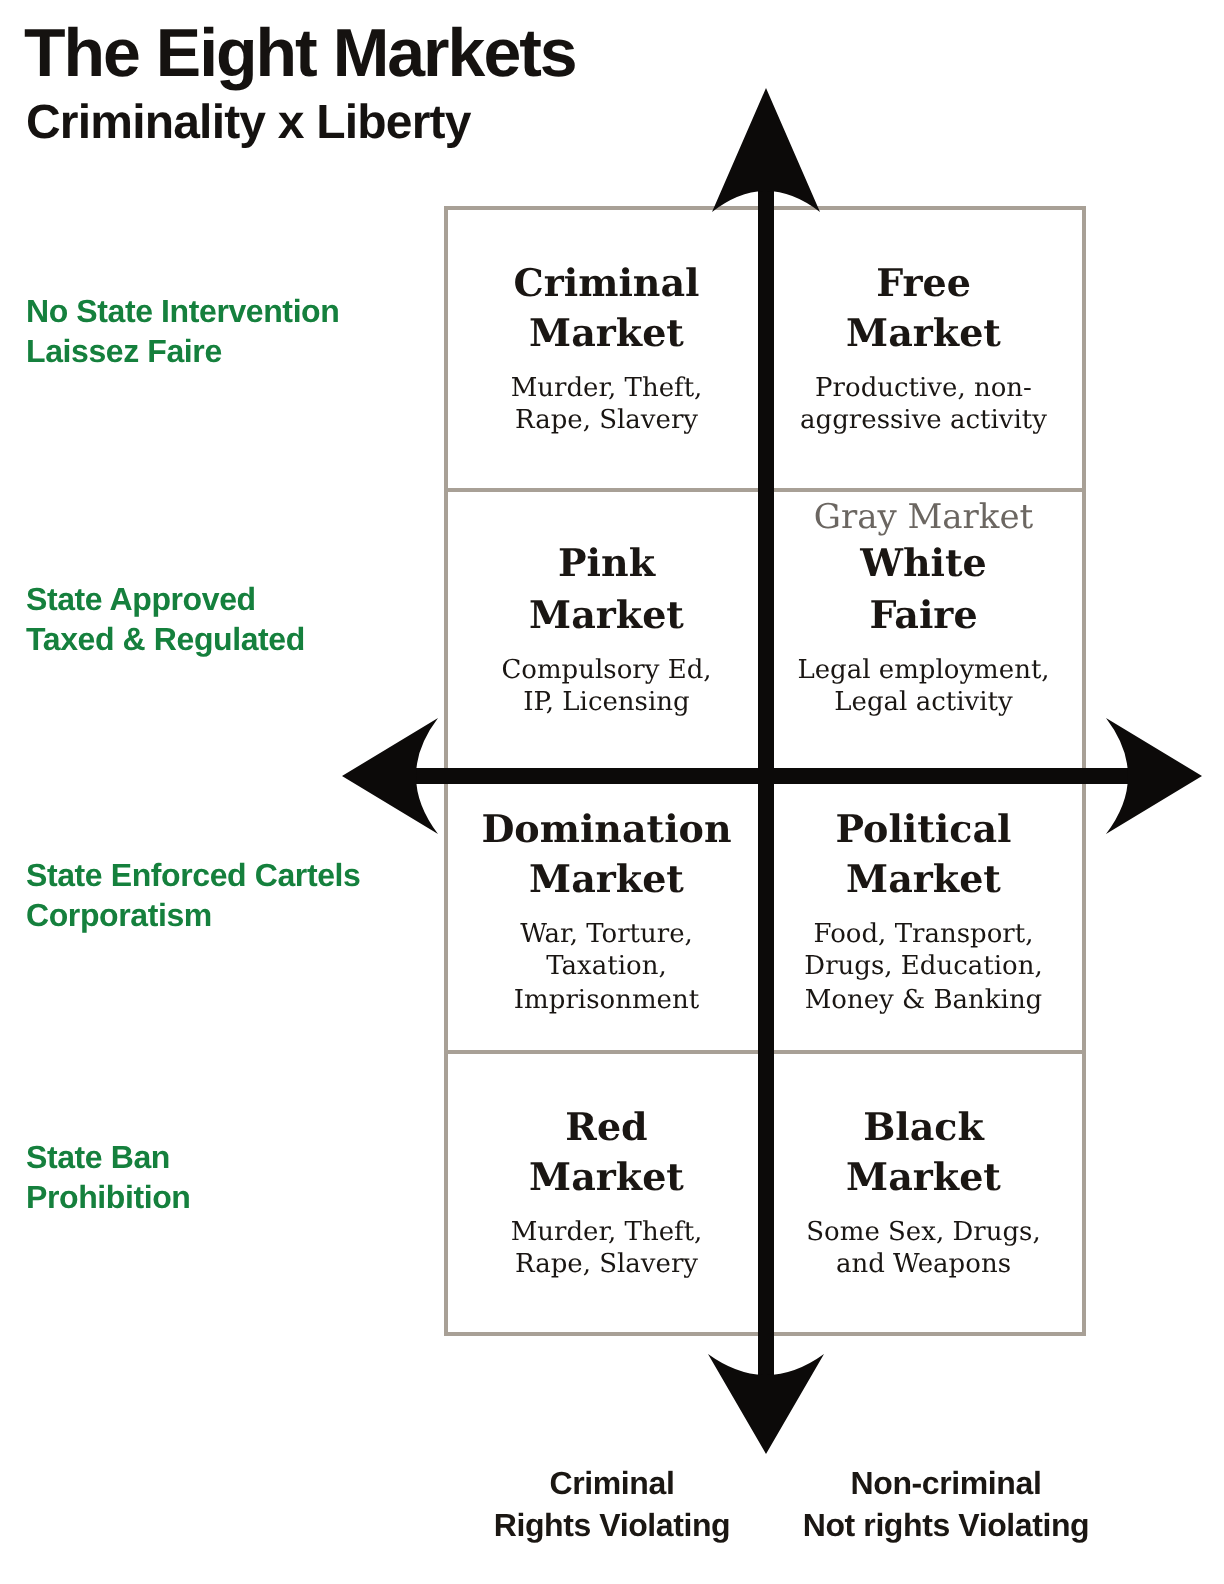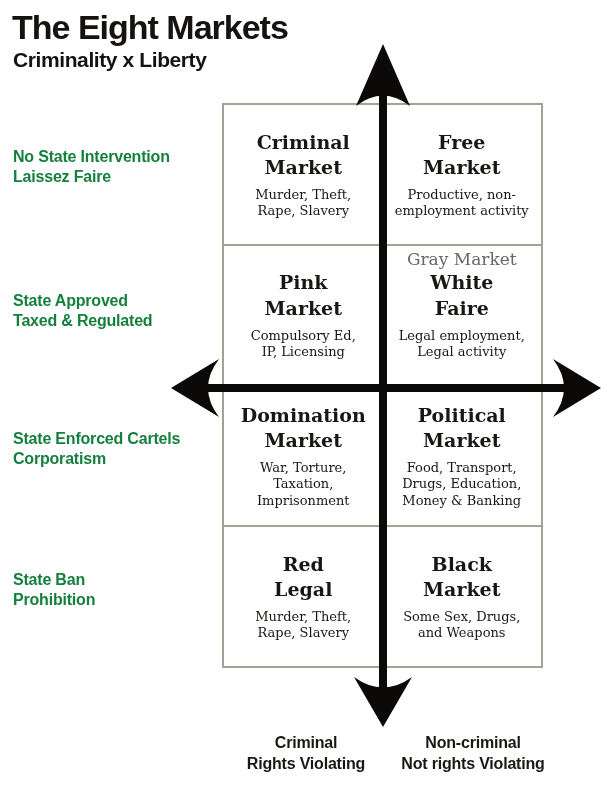--- a/index.html
+++ b/index.html
@@ -22,21 +22,21 @@
     position: absolute;
     left: 12px; top: 8px;
     font-size: 34px;
     font-weight: bold;
     letter-spacing: -1px;
     color: #151210;
   }
   .page-subtitle {
     position: absolute;
     left: 13px; top: 48px;
-    font-size: 21px;
+    font-size: 24px;
     font-weight: bold;
     letter-spacing: -0.4px;
     color: #151210;
   }
   .row-label {
     position: absolute;
     left: 13px;
     width: 200px;
     font-size: 16px;
     font-weight: bold;
@@ -140,21 +140,21 @@
       <div class="cell">
         <div class="cell-title">Criminal
 Market</div>
         <div class="cell-desc">Murder, Theft,
 Rape, Slavery</div>
       </div>
       <div class="cell">
         <div class="cell-title">Free
 Market</div>
         <div class="cell-desc">Productive, non-
-employment activity</div>
+aggressive activity</div>
       </div>
     </div>
     <div class="grid-row">
       <div class="cell">
         <div class="cell-title">Pink
 Market</div>
         <div class="cell-desc">Compulsory Ed,
 IP, Licensing</div>
       </div>
       <div class="cell">
@@ -177,21 +177,21 @@
         <div class="cell-title">Political
 Market</div>
         <div class="cell-desc">Food, Transport,
 Drugs, Education,
 Money &amp; Banking</div>
       </div>
     </div>
     <div class="grid-row">
       <div class="cell">
         <div class="cell-title">Red
-Legal</div>
+Market</div>
         <div class="cell-desc">Murder, Theft,
 Rape, Slavery</div>
       </div>
       <div class="cell">
         <div class="cell-title">Black
 Market</div>
         <div class="cell-desc">Some Sex, Drugs,
 and Weapons</div>
       </div>
     </div>

